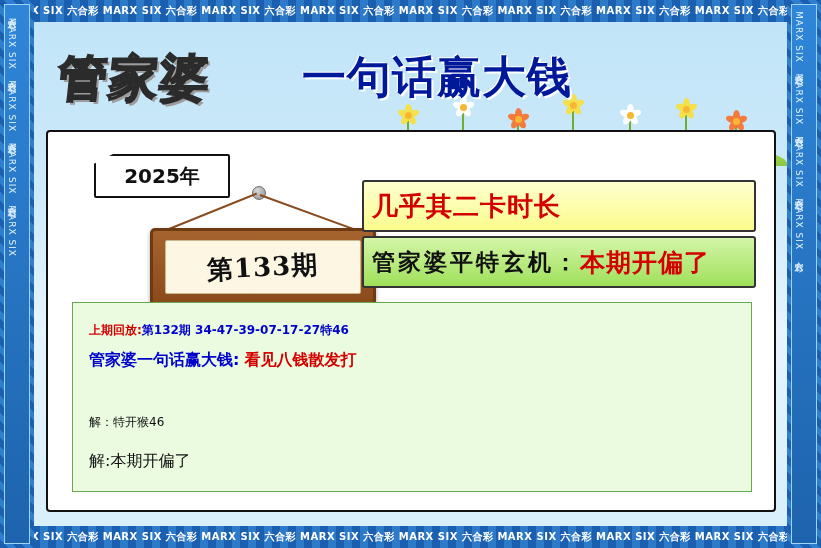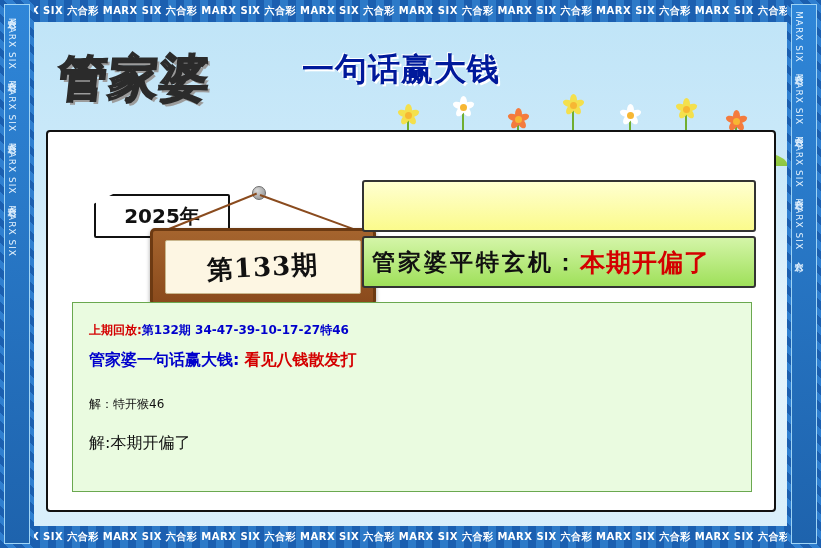--- a/index.html
+++ b/index.html
@@ -74,40 +74,39 @@
     font-family:"DejaVu Serif","Liberation Serif",serif;
     font-size:49px;font-weight:bold;color:#ffffff;
     -webkit-text-stroke:2px #2b2b2b;
     text-shadow:3px 3px 0 #9c9c9c;
     letter-spacing:2px;
     transform:skewX(-6deg);
   }
   .headline{
     position:absolute;left:268px;top:26px;
     font-family:"DejaVu Serif","Liberation Serif",serif;
-    font-size:32px;font-weight:bold;color:#00199b;
+    font-size:44px;font-weight:bold;color:#00199b;
     text-shadow:2px 2px 0 #ffffff,-1px -1px 0 #ffffff;
     letter-spacing:1px;
   }
   
   .card{
     position:absolute;left:12px;top:108px;width:726px;height:378px;
     background:#ffffff;border:2px solid #111111;border-radius:4px;
   }
   
   .year-tag{
     position:absolute;left:46px;top:22px;width:132px;height:40px;
     color:#111111;font-size:20px;font-weight:bold;
     font-family:"DejaVu Sans","Liberation Sans",sans-serif;
     display:flex;align-items:center;justify-content:center;
     background:#ffffff;
     border:2px solid #111111;
     border-radius:2px;
     clip-path:polygon(14% 0%,100% 0%,100% 100%,0% 100%,0% 22%);
-    margin-top:40px;
   }
   
   .hanger{position:absolute;left:96px;top:54px;width:230px;height:150px;}
   .nail{
     position:absolute;left:108px;top:0;width:12px;height:12px;border-radius:50%;
     background:radial-gradient(circle at 35% 30%,#d9d9d9,#8a8a8a);
     border:1px solid #6d6d6d;
   }
   .rope{position:absolute;height:2px;background:#8a4b1e;transform-origin:left center;}
   .board{
@@ -273,36 +272,37 @@
       <div class="rope" style="left:20px;top:44px;width:100px;transform:rotate(-22deg);"></div>
       <div class="rope" style="left:116px;top:8px;width:104px;transform:rotate(20deg);"></div>
       <div class="board">
         <div class="paper">
           <span>第133期</span>
         </div>
       </div>
     </div>
 
     <div class="yellow-band">
+      <span class="val">几乎其二卡时长</span>
     </div>
 
     <div class="green-band">
       <span class="lbl">管家婆平特玄机：</span>
       <span class="val">本期开偏了</span>
     </div>
 
     <div class="panel">
       <div class="row r1">
-        <span class="t-red f17">上期回放:</span><span class="t-blue f17">第132期 34-47-39-10-17-27特46</span>
+        <span class="t-red f17">上期回放:</span><span class="t-blue f17">第132期 34-47-39-07-17-27特46</span>
       </div>
       <div class="row" style="margin-top:8px;">
         <span class="t-blue f16">管家婆一句话赢大钱:</span>
         <span class="t-red f16">看见八钱散发打</span>
       </div>
-      <div class="row" style="margin-top:20px;">
+      <div class="row" style="margin-top:38px;">
         <span class="t-dark f17">解：特开猴46</span>
       </div>
       <div class="row" style="margin-top:16px;">
         <span class="t-dark f16">解:本期开偏了</span>
       </div>
     </div>
 
   </div>
 </div>
 

